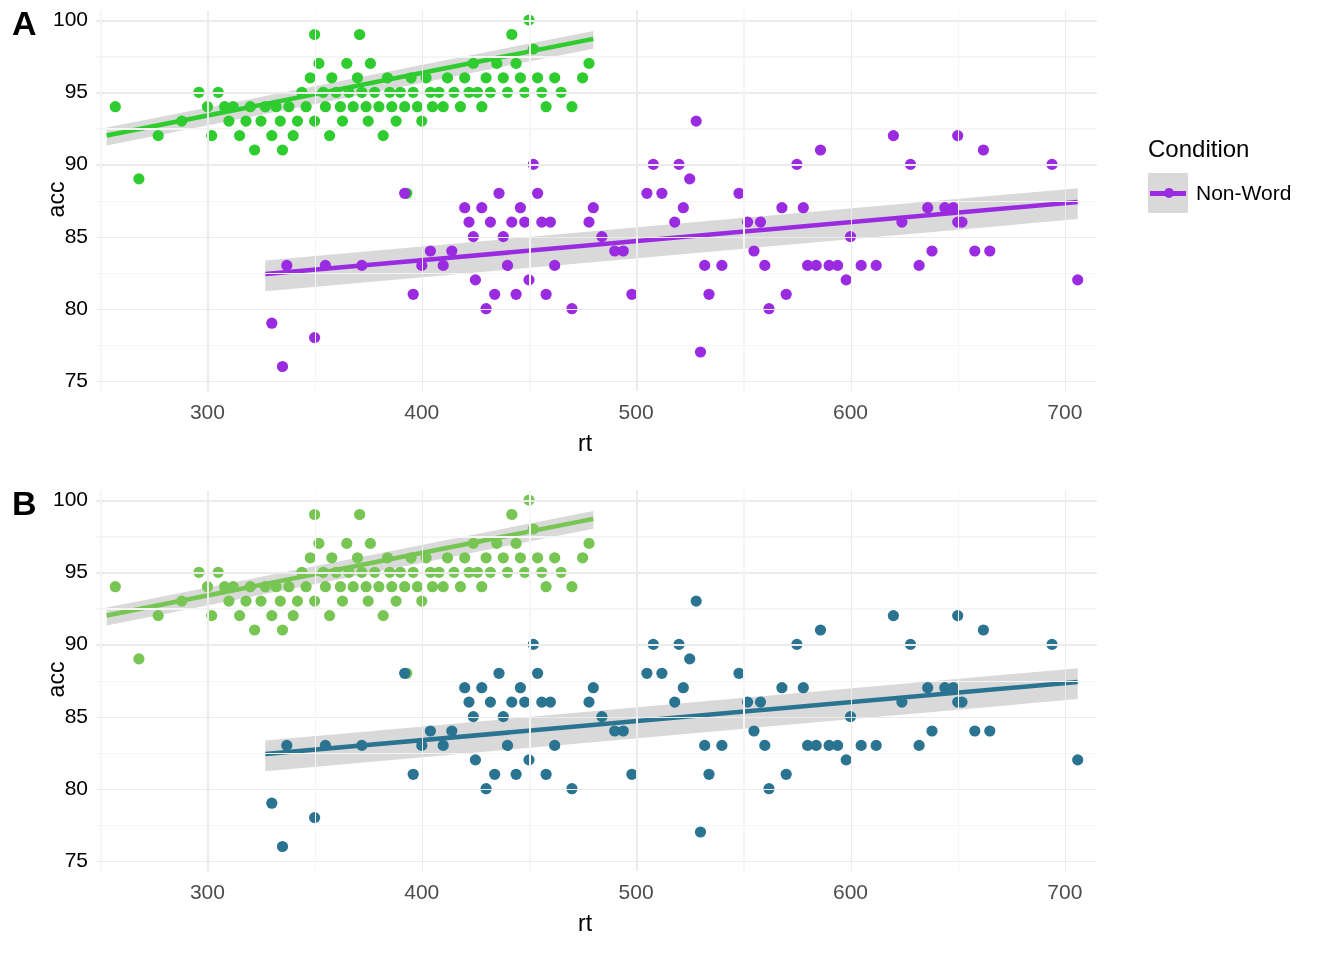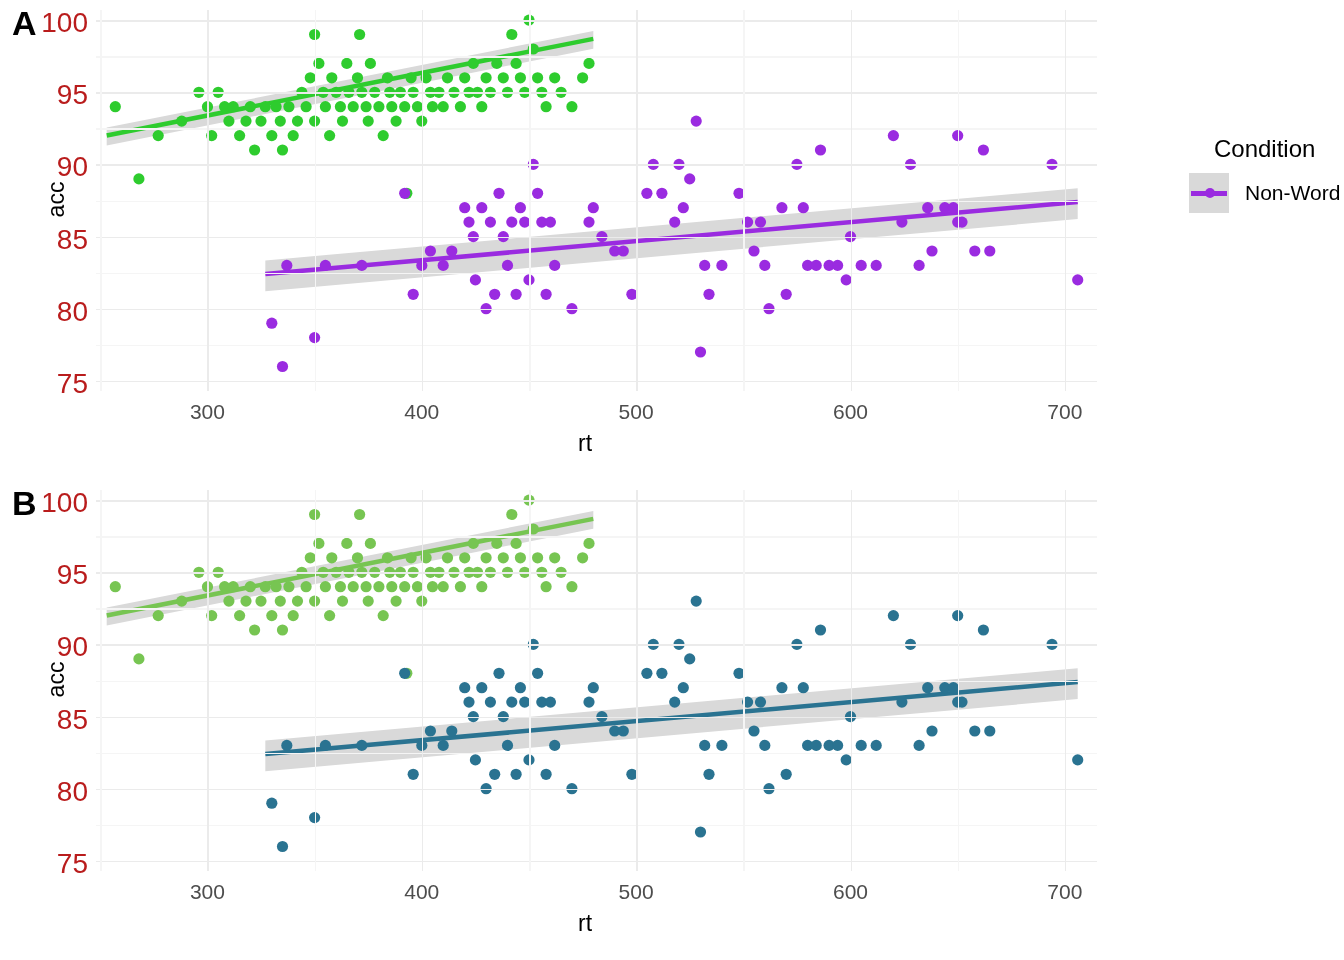--- a/index.html
+++ b/index.html
@@ -36,21 +36,21 @@
     position:absolute;
     left:135px;width:900px;
     top:430px;
     text-align:center;
     font-size:23px;color:#000;
   }
 
   .ytick{
     position:absolute;
     width:62px;text-align:right;
-    font-size:28px;color:#b91c1c;
+    font-size:21px;color:#000000;
     left:26px;
   }
   .xtick{
     position:absolute;
     width:80px;text-align:center;
     font-size:21px;color:#4d4d4d;
     top:400px;
   }
 
   .plotarea{
@@ -82,21 +82,21 @@
     flex:0 0 40px;
   }
   .legend-swatch .lkline{
     position:absolute;left:2px;top:18px;width:36px;height:4.5px;
   }
   .legend-swatch .lkdot{
     position:absolute;left:16px;top:15px;width:10px;height:10px;border-radius:50%;
   }
   .legend-label{
     font-size:21px;color:#000;
-    margin-left:16px;white-space:nowrap;
+    margin-left:8px;white-space:nowrap;
   }
 </style>
 </head>
 <body>
 
 <div id="root">
 
   <div class="panel" id="panel-a">
     <div class="panel-tag">A</div>
     <div class="ylab">acc</div>
@@ -307,21 +307,21 @@
         <div class="grid-minor gx" style="left: 432.981px;"></div>
         <div class="grid-minor gx" style="left: 647.328px;"></div>
         <div class="grid-minor gx" style="left: 861.675px;"></div>
         <div class="grid-minor gx" style="left: 4.28694px;"></div>
         <div class="grid-major gx" style="left: 111.46px;"></div>
         <div class="grid-major gx" style="left: 325.807px;"></div>
         <div class="grid-major gx" style="left: 540.154px;"></div>
         <div class="grid-major gx" style="left: 754.501px;"></div>
         <div class="grid-major gx" style="left: 968.848px;"></div>
       </div>
-    <div class="legend" style="left:1189px;top:135px;text-align:center;">
+    <div class="legend" style="left:1148px;top:135px;">
       <div class="legend-title">Condition</div>
       <div class="legend-keys">
           <div class="legend-row">
             <div class="legend-swatch">
               <div class="lkline" style="background: rgb(154, 43, 224);"></div>
               <div class="lkdot" style="background: rgb(154, 43, 224);"></div>
             </div>
             <div class="legend-label">Non-Word</div>
           </div>
         </div>

